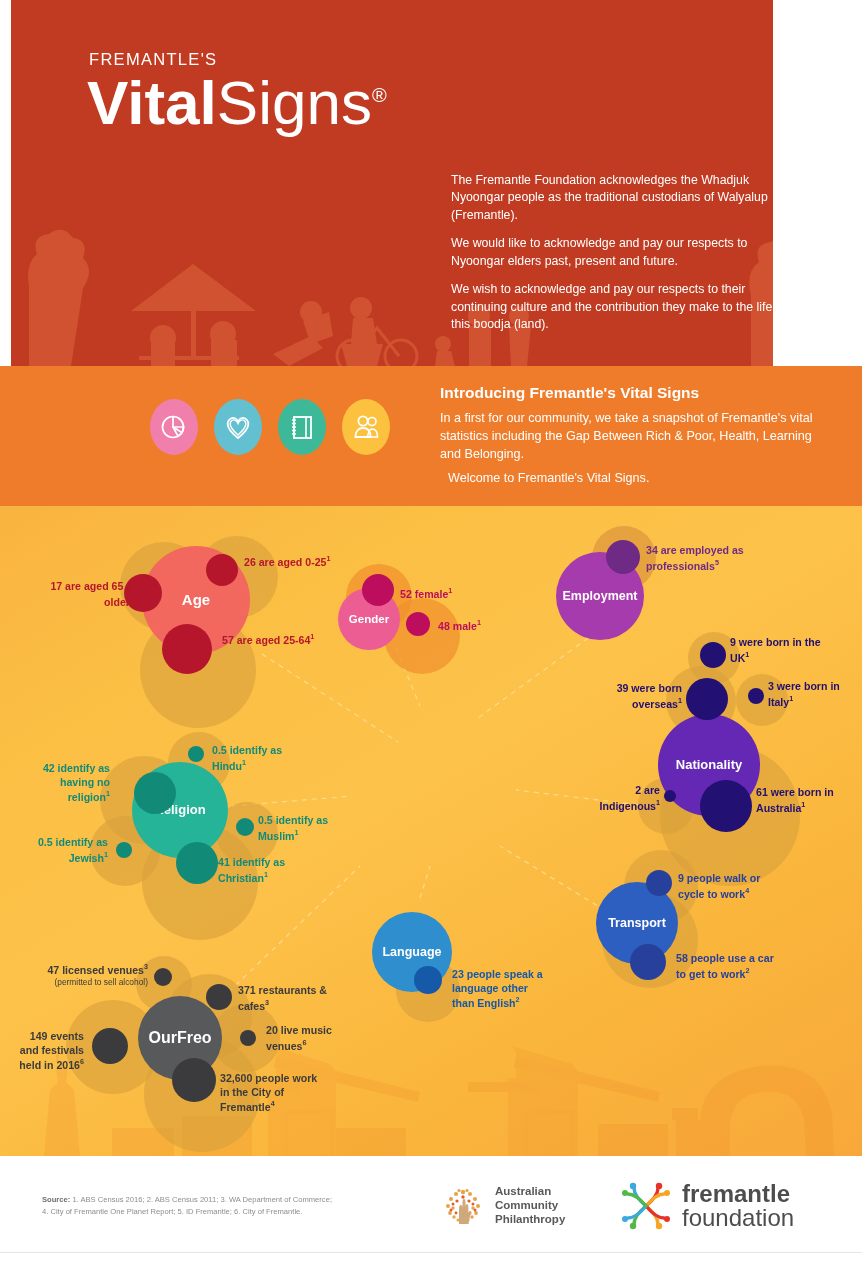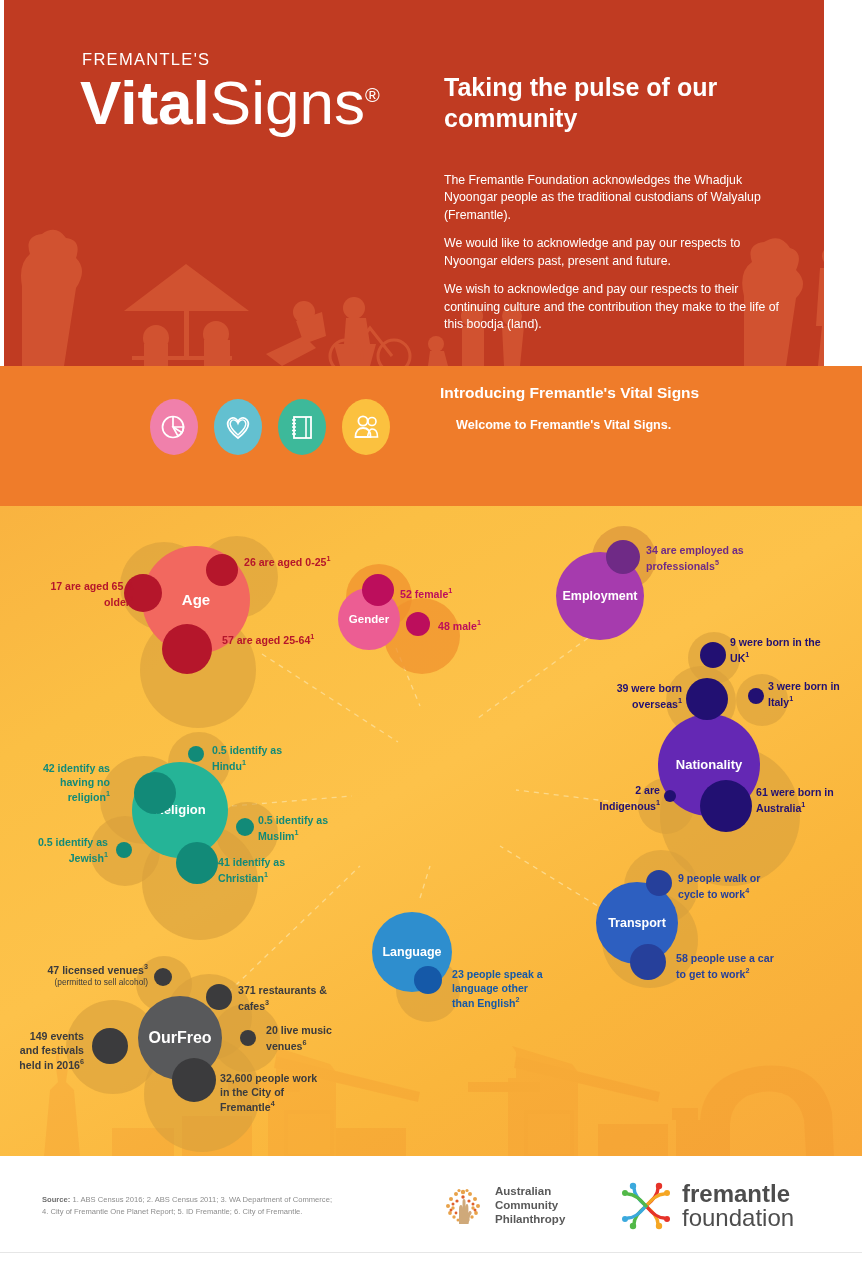--- a/index.html
+++ b/index.html
@@ -1,38 +1,38 @@
 <!DOCTYPE html>
 <html><head>
 <meta charset="utf-8">
 <style>
   html,body{margin:0;padding:0;background:#fff;}
   body{font-family:"Liberation Sans", sans-serif;}
   #page{position:relative;width:862px;height:1266px;overflow:hidden;background:#fff;}
 
   
-  #header{position:absolute;left:4px;top:0;width:820px;height:366px;background:#c03b22;overflow:hidden;}
+  #header{position:absolute;left:11px;top:0;width:714px;height:366px;background:#c03b22;overflow:hidden;padding-left:48px;}
   #header .silhouettes{position:absolute;left:0;bottom:0;width:862px;height:150px;opacity:.55;}
   #hdr-eyebrow{position:absolute;left:78px;top:50px;color:#fff;font-size:16.5px;letter-spacing:1.3px;font-weight:400;}
   #hdr-logo{position:absolute;left:76px;top:72px;color:#fff;font-size:62px;line-height:1;white-space:nowrap;}
   #hdr-logo .b{font-weight:700;}
   #hdr-logo .l{font-weight:300;}
   #hdr-logo .r{font-size:20px;vertical-align:super;font-weight:400;}
   #hdr-tagline{position:absolute;left:440px;top:72px;width:320px;color:#fff;font-size:25px;font-weight:700;line-height:1.22;}
   #hdr-ack{position:absolute;left:440px;top:172px;width:342px;color:#fff;font-size:12.3px;line-height:1.42;}
   #hdr-ack p{margin:0 0 11px 0;}
 
   
   #intro{position:absolute;left:0;top:366px;width:862px;height:140px;background:#ef7c2a;}
   #intro-icons{position:absolute;left:150px;top:33px;display:flex;gap:16px;}
   .icon-bubble{width:48px;height:56px;border-radius:50%;display:flex;align-items:center;justify-content:center;}
   #intro-text{position:absolute;left:440px;top:18px;width:390px;color:#fff;}
   #intro-title{font-size:15.5px;font-weight:700;margin:0 0 7px 0;}
   #intro-body{font-size:12.6px;line-height:1.43;margin:0 0 8px 0;}
-  #intro-welcome{font-size:12.6px;font-weight:700;margin:16px;}
+  #intro-welcome{font-size:12.6px;font-weight:400;margin:8px;}
 
   
   #bodyband{position:absolute;left:0;top:506px;width:862px;height:650px;
      background:linear-gradient(150deg,#f9b340 0%,#fbbf44 22%,#fdc24a 45%,#fab63c 72%,#f8a83a 100%);
      overflow:hidden;}
   #skyline{position:absolute;left:0;bottom:0;width:862px;height:140px;opacity:.22;}
   #connectors{position:absolute;left:0;top:0;width:862px;height:650px;}
 
   .cluster{position:absolute;}
   .halo{position:absolute;border-radius:50%;background:#d9a03c;opacity:.62;}
@@ -88,21 +88,20 @@
           <path d="M498 110 L520 110 L516 150 L500 150 Z"></path>
         <path d="M740 150 L740 80 Q734 56 748 46 Q742 28 760 26 Q776 16 786 32 Q800 36 792 54 Q806 68 792 82 L782 150 Z"></path>
         <rect x="758" y="92" width="7" height="58"></rect>
         <circle cx="828" cy="40" r="10"></circle>
           <path d="M816 52 L842 52 L846 110 L812 110 Z"></path>
         <path d="M818 110 L840 110 L844 150 L814 150 Z"></path>
       </g>
     </svg>
     <div id="hdr-eyebrow">FREMANTLE'S</div>
     <div id="hdr-logo"><span class="b">Vital</span><span class="l">Signs</span><span class="r">®</span></div>
-    <div id="hdr-tagline">Taking the pulse of our community</div>
     <div id="hdr-ack">
       <p>The Fremantle Foundation acknowledges the Whadjuk Nyoongar people as the traditional custodians of Walyalup (Fremantle).</p>
       <p>We would like to acknowledge and pay our respects to Nyoongar elders past, present and future.</p>
       <p>We wish to acknowledge and pay our respects to their continuing culture and the contribution they make to the life of this boodja (land).</p>
     </div>
   </div>
 
   <div id="intro">
     <div id="intro-icons">
       <div class="icon-bubble" style="background:#f080ab;">
@@ -135,20 +134,21 @@
         <svg width="30" height="30" viewBox="0 0 30 30">
             <circle cx="12" cy="9" r="4.6" fill="none" stroke="#fff" stroke-width="1.8"></circle>
             <path d="M4.5 25 C4.5 18.5 8 16 12 16 C16 16 19.5 18.5 19.5 25 Z" fill="none" stroke="#fff" stroke-width="1.8"></path>
             <circle cx="21" cy="9.5" r="4" fill="none" stroke="#fff" stroke-width="1.6"></circle>
             <path d="M16.5 25 C17.5 19 19 17 21 17 C24 17 26.5 19 26.5 25 Z" fill="none" stroke="#fff" stroke-width="1.6"></path>
           </svg>
       </div>
     </div>
     <div id="intro-text">
       <p id="intro-title">Introducing Fremantle's Vital Signs</p>
+      <p id="intro-body">In a first for our community, we take a snapshot of Fremantle's vital statistics including the Gap Between Rich &amp; Poor, Health, Learning and Belonging.</p>
       <p id="intro-welcome">Welcome to Fremantle's Vital Signs.</p>
     </div>
   </div>
 
   <div id="bodyband">
 
     <svg id="skyline" viewBox="0 0 862 140" preserveAspectRatio="none">
       <g fill="#ef8b28">
         <path d="M44 140 L50 74 L58 66 L56 52 L62 46 L68 52 L66 66 L74 74 L80 140 Z"></path>
         <rect x="56" y="36" width="3" height="10"></rect>

